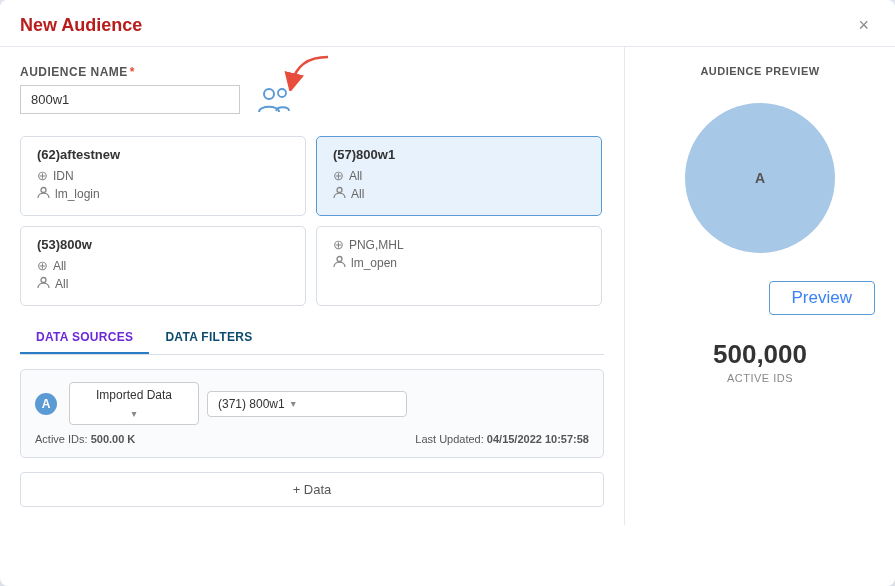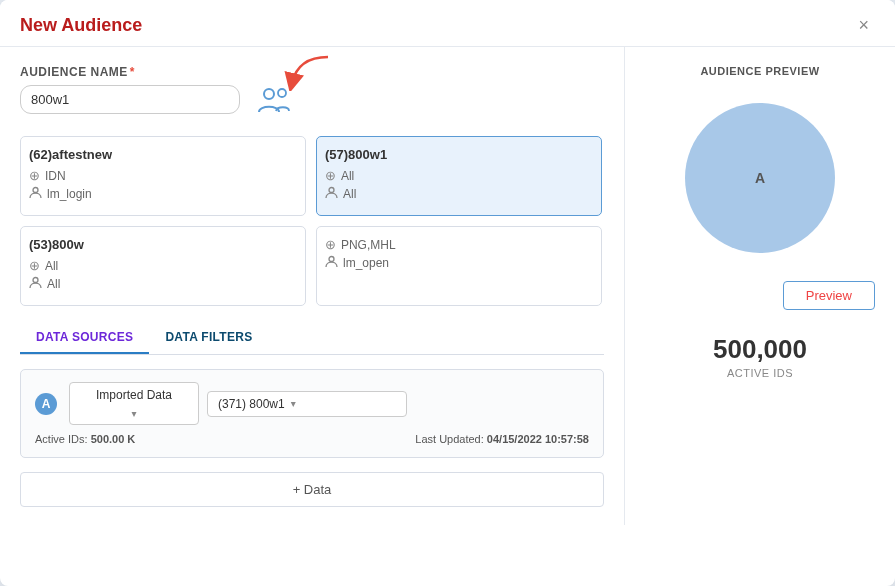--- a/index.html
+++ b/index.html
@@ -76,21 +76,21 @@
     .audience-name-row {
       display: flex;
       align-items: flex-start;
       gap: 16px;
       margin-bottom: 14px;
       position: relative;
     }
     .audience-name-input {
       width: 220px;
       border: 1px solid #ccc;
-      border-radius: 11px;
+      border-radius: 0;
       padding: 6px 10px;
       font-size: 13px;
       color: #333;
       outline: none;
     }
     .group-icon-wrapper {
       position: relative;
       display: flex;
       align-items: center;
     }
@@ -109,21 +109,21 @@
       display: grid;
       grid-template-columns: 1fr 1fr;
       gap: 10px;
       margin-bottom: 0;
       max-height: 210px;
       overflow-y: auto;
     }
     .audience-card {
       border: 1px solid #d8dde6;
       border-radius: 5px;
-      padding: 10px 8px;
+      padding: 10px 16px;
       background: #fff;
       cursor: pointer;
     }
     .audience-card.selected {
       background: #e8f2fc;
       border-color: #5b9bd5;
     }
     .card-title {
       font-size: 13px;
       font-weight: 600;
@@ -252,24 +252,24 @@
       top: 50%;
       left: 50%;
       transform: translate(-50%, -50%);
       font-size: 14px;
       font-weight: 600;
       color: #555;
     }
     .preview-btn {
       border: 1px solid #5b9bd5;
       background: #fff;
-      color: #ef4444;
+      color: #3b82f6;
       border-radius: 4px;
       padding: 6px 22px;
-      font-size: 13px;
+      font-size: 17px;
       cursor: pointer;
       margin-bottom: 20px;
       align-self: flex-end;
     }
     .active-ids-block {
       text-align: center;
       margin-top: 4px;
     }
     .active-ids-number {
       font-size: 26px;

